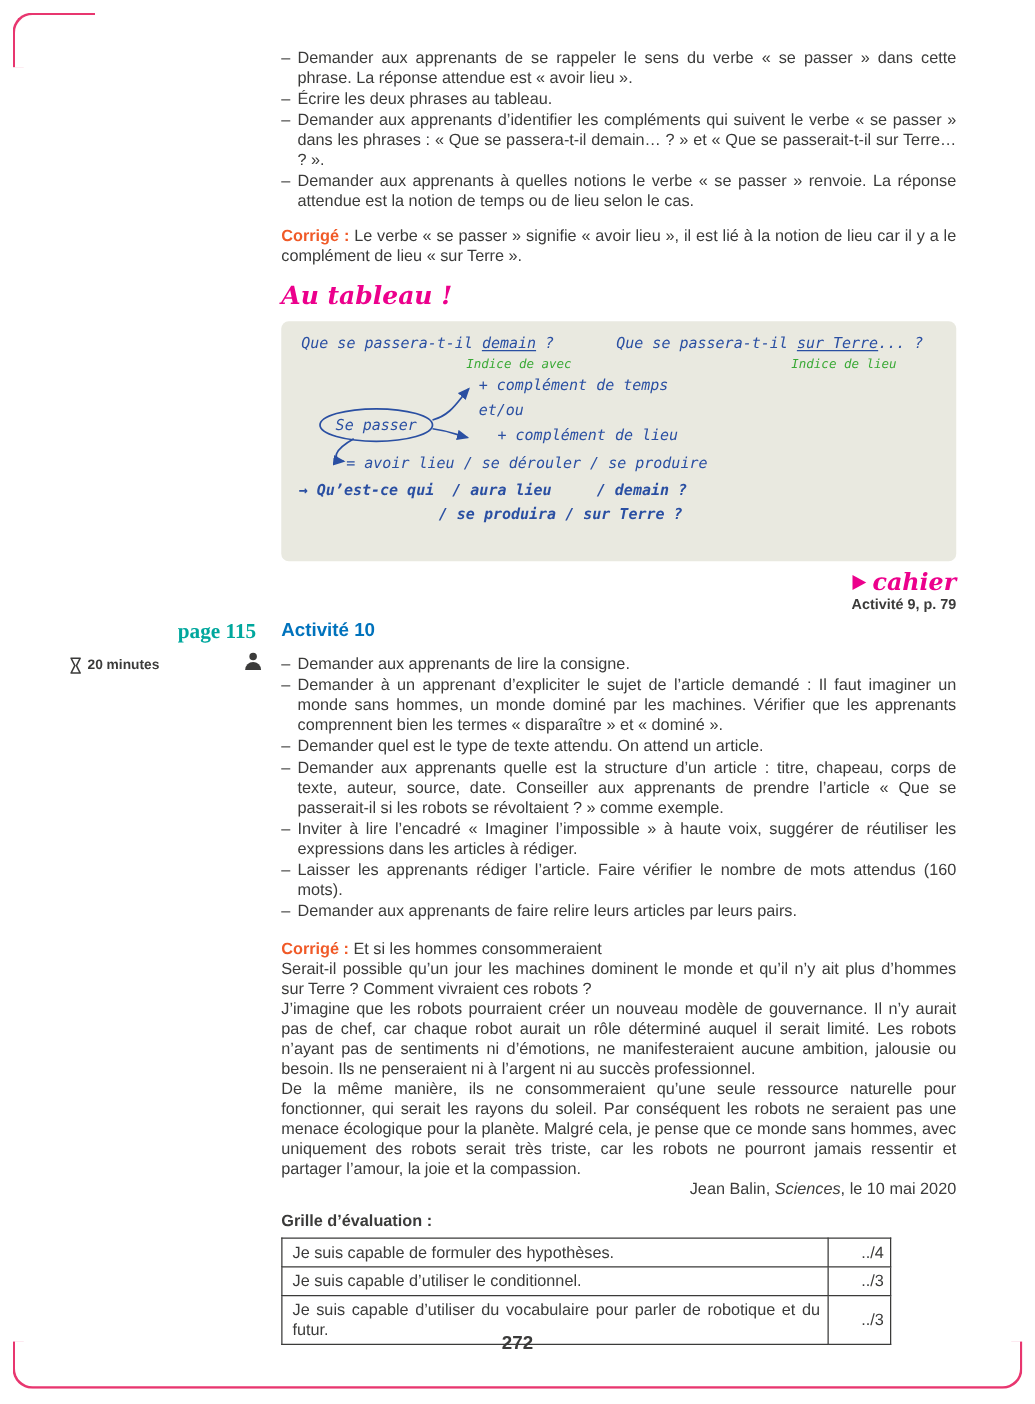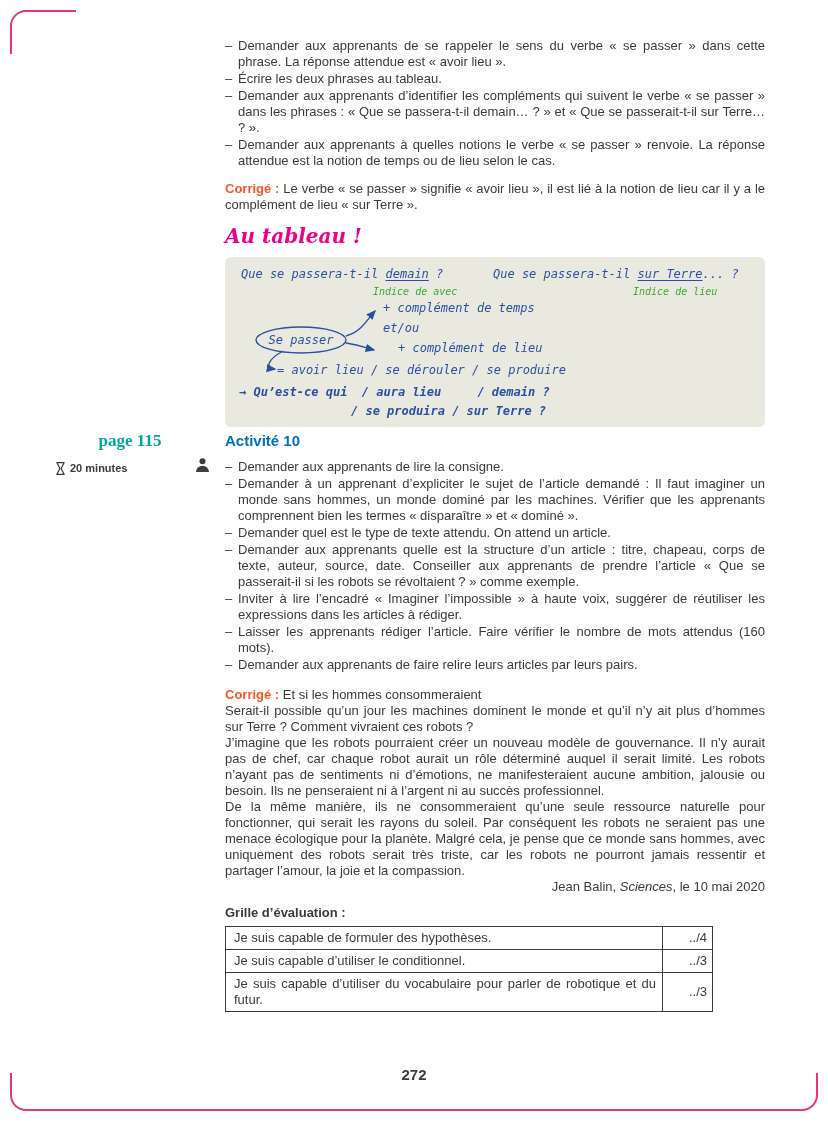--- a/index.html
+++ b/index.html
@@ -32,21 +32,21 @@
   .corrige{margin:12px 0 0 0;}
   .corrige-label{color:#f05a28;font-weight:bold;}
 
   .au-tableau{
     margin:10px 0 0 0;color:#ec008c;font-family:"DejaVu Serif",serif;
     font-style:italic;font-weight:bold;font-size:20px;line-height:26px;text-align:left;
   }
 
   
   .board{
-    position:relative;margin-top:8px;width:540px;height:170px;
+    position:relative;margin-top:8px;width:540px;height:192px;
     background:#e9e9e0;border-radius:6px;
     font-family:"DejaVu Sans Mono",monospace;font-style:italic;
     color:#2a4fa2;font-size:12px;line-height:15px;text-align:left;
   }
   .board-svg{position:absolute;left:0;top:0;width:540px;height:170px;}
   .board-text{position:absolute;white-space:pre;}
   .bt-q1{left:16px;top:10px;}
   .bt-q2{left:268px;top:10px;}
   .board-note{position:absolute;color:#39a935;font-size:10px;white-space:pre;}
   .bt-q1note{left:148px;top:27px;}
@@ -65,21 +65,21 @@
     color:#ec008c;font-family:"DejaVu Serif",serif;font-style:italic;
     font-weight:bold;font-size:19px;line-height:22px;
   }
   .cahier-tri{
     display:inline-block;width:0;height:0;margin-right:5px;
     border-left:11px solid #ec008c;border-top:6px solid transparent;border-bottom:6px solid transparent;
   }
   .cahier-ref{font-size:11.5px;font-weight:bold;line-height:14px;color:#3b3b3a;}
 
   .section2{position:relative;margin-top:4px;}
-  .margin-note{position:absolute;left:-170px;top:0;width:150px;text-align:center;}
+  .margin-note{position:absolute;left:-170px;top:0;width:150px;text-align:right;}
   .page-ref{
     color:#00a79d;font-family:"Liberation Serif",serif;font-weight:bold;
     font-size:17px;line-height:20px;
   }
   .duration{margin-top:9px;font-size:11px;font-weight:bold;color:#3b3b3a;display:flex;align-items:center;gap:4px;}
   .person{position:absolute;left:-30px;top:26px;}
 
   h3.activite{margin:0;color:#0072bc;font-size:15px;line-height:20px;font-weight:bold;text-align:left;}
   .section2 ul.dash-list{margin-top:8px;}
 
@@ -135,20 +135,24 @@
     <div class="board-note bt-q2note">Indice de lieu</div>
     <div class="board-text bt-oval">Se passer</div>
     <div class="board-text bt-branch-top">+ complément de temps</div>
     <div class="board-text bt-branch-mid">et/ou</div>
     <div class="board-text bt-branch-bottom">+ complément de lieu</div>
     <div class="board-text bt-equals">= avoir lieu / se dérouler / se produire</div>
     <div class="board-text bt-result1">→ Qu’est-ce qui  / aura lieu     / demain ?</div>
     <div class="board-text bt-result2">/ se produira / sur Terre ?</div>
   </div>
 
+  <div class="cahier-block">
+    <div class="cahier-line"><span class="cahier-tri"></span><span>cahier</span></div>
+    <div class="cahier-ref">Activité 9, p. 79</div>
+  </div>
 
   <div class="section2">
     <div class="margin-note">
       <div class="page-ref">page 115</div>
       <div class="duration">
         <svg width="11" height="15" viewBox="0 0 12 16">
             <path d="M2,1.5 H10 L6.7,8 L10,14.5 H2 L5.3,8 Z" fill="none" stroke="#3b3b3a" stroke-width="1.3" stroke-linejoin="round"></path>
           </svg>
         <span>20 minutes</span>
       </div>

